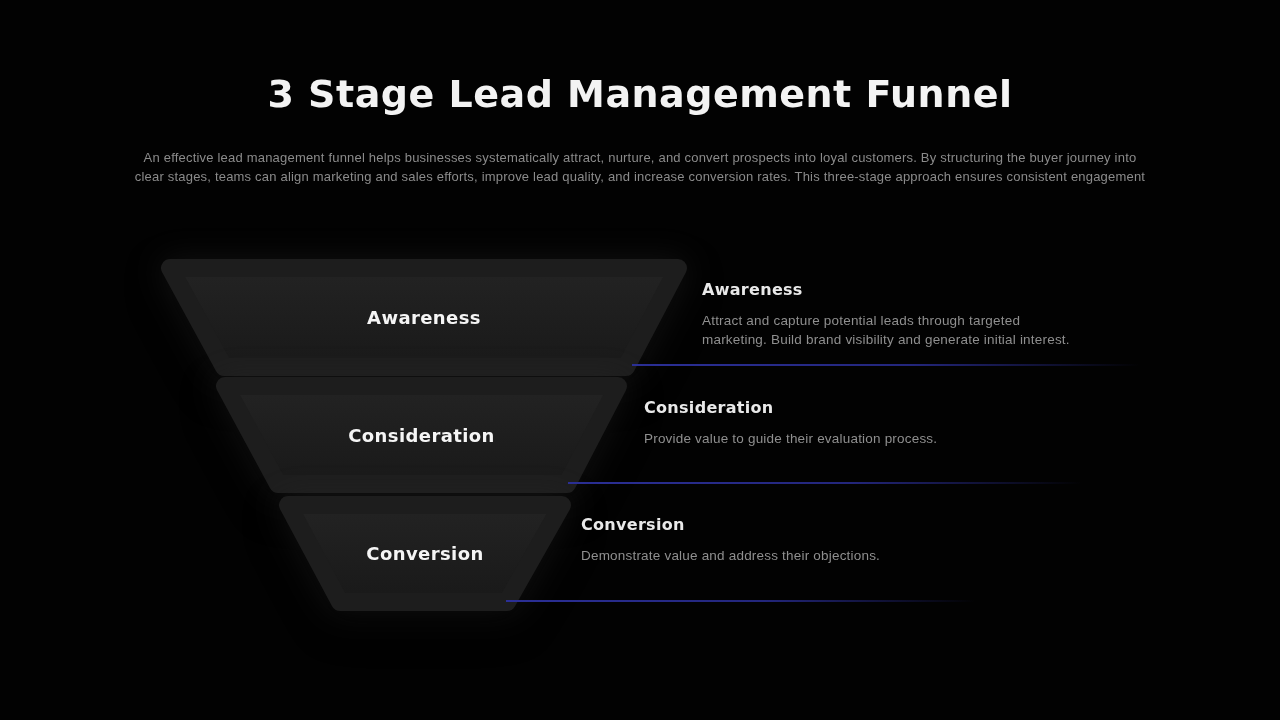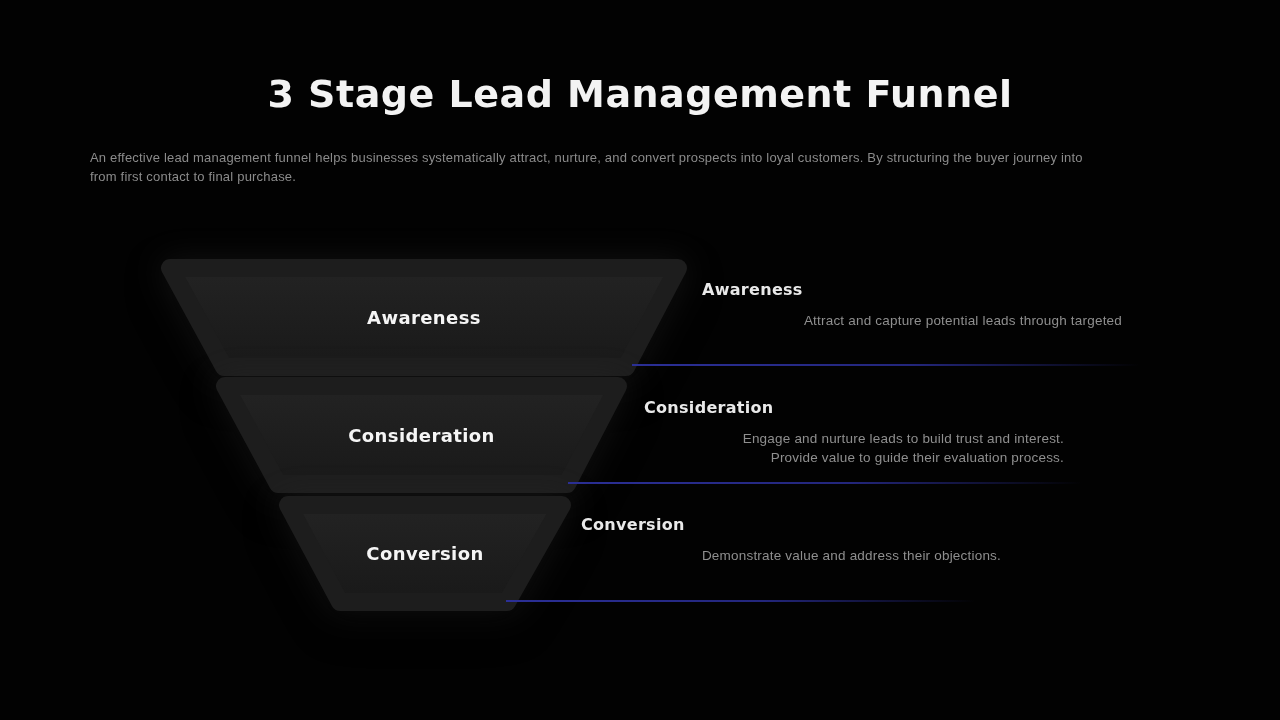--- a/index.html
+++ b/index.html
@@ -25,20 +25,21 @@
     font-size: 38px;
     font-weight: 700;
     letter-spacing: 0.5px;
     color: #f3f3f3;
   }
   .page-subtitle {
     position: absolute;
     top: 148px;
     left: 90px;
     width: 1100px;
+    text-align: center;
     font-size: 13px;
     line-height: 19px;
     letter-spacing: 0.2px;
     color: #8b8b8b;
     font-family: "Liberation Sans", sans-serif;
   }
   .trap {
     position: absolute;
     overflow: visible;
     filter: drop-shadow(0 0 16px rgba(170,170,170,0.10)) drop-shadow(0 14px 16px rgba(0,0,0,0.9));
@@ -74,65 +75,64 @@
     font-weight: 700;
     letter-spacing: 0.3px;
     color: #e9e9e9;
   }
   .detail .desc {
     font-size: 13.5px;
     line-height: 19px;
     letter-spacing: 0.2px;
     color: #8f8f8f;
     font-family: "Liberation Sans", sans-serif;
-    text-align: right;
   }
 </style>
 </head>
 <body>
 
 <div class="slide">
 
   <svg width="0" height="0" style="position:absolute">
     <defs>
       <linearGradient id="trapGrad" x1="0" y1="0" x2="0" y2="1">
         <stop offset="0" stop-color="#232323"></stop>
         <stop offset="1" stop-color="#191919"></stop>
       </linearGradient>
     </defs>
   </svg>
 
   <h1 class="page-title">3 Stage Lead Management Funnel</h1>
 
   <div class="page-subtitle">
     <div>An effective lead management funnel helps businesses systematically attract, nurture, and convert prospects into loyal customers. By structuring the buyer journey into</div>
-    <div>from first contact to final purchase.</div>
+    <div>clear stages, teams can align marketing and sales efforts, improve lead quality, and increase conversion rates. This three-stage approach ensures consistent engagement</div>
   </div>
 
   <svg class="trap" style="left:158px; top:256px;" width="532" height="123" viewBox="0 0 532 123">
     <path d="M 12 12 L 520 12 L 468 111 L 66 111 Z"></path>
   </svg>
   <div class="trap-label" style="left:170px; top:268px; width:508px; height:99px;">Awareness</div>
   <div class="accent-line" style="left:632px; top:364px; width:508px;"></div>
   <div class="detail" style="left:702px; top:280px;">
     <h3>Awareness</h3>
     <div class="desc">
       <div>Attract and capture potential leads through targeted</div>
+      <div>marketing. Build brand visibility and generate initial interest.</div>
     </div>
   </div>
 
   <svg class="trap" style="left:213px; top:374px;" width="417" height="122" viewBox="0 0 417 122">
     <path d="M 12 12 L 405 12 L 354 110 L 65 110 Z"></path>
   </svg>
   <div class="trap-label" style="left:225px; top:386px; width:393px; height:98px;">Consideration</div>
   <div class="accent-line" style="left:568px; top:482px; width:514px;"></div>
   <div class="detail" style="left:644px; top:398px;">
     <h3>Consideration</h3>
     <div class="desc">
-      <div>Engage and nurture leads to build trust and interest.</div>
       <div>Provide value to guide their evaluation process.</div>
     </div>
   </div>
 
   <svg class="trap" style="left:276px; top:493px;" width="298" height="121" viewBox="0 0 298 121">
     <path d="M 12 12 L 286 12 L 231 109 L 64 109 Z"></path>
   </svg>
   <div class="trap-label" style="left:288px; top:505px; width:274px; height:97px;">Conversion</div>
   <div class="accent-line" style="left:506px; top:600px; width:469px;"></div>
   <div class="detail" style="left:581px; top:515px;">

